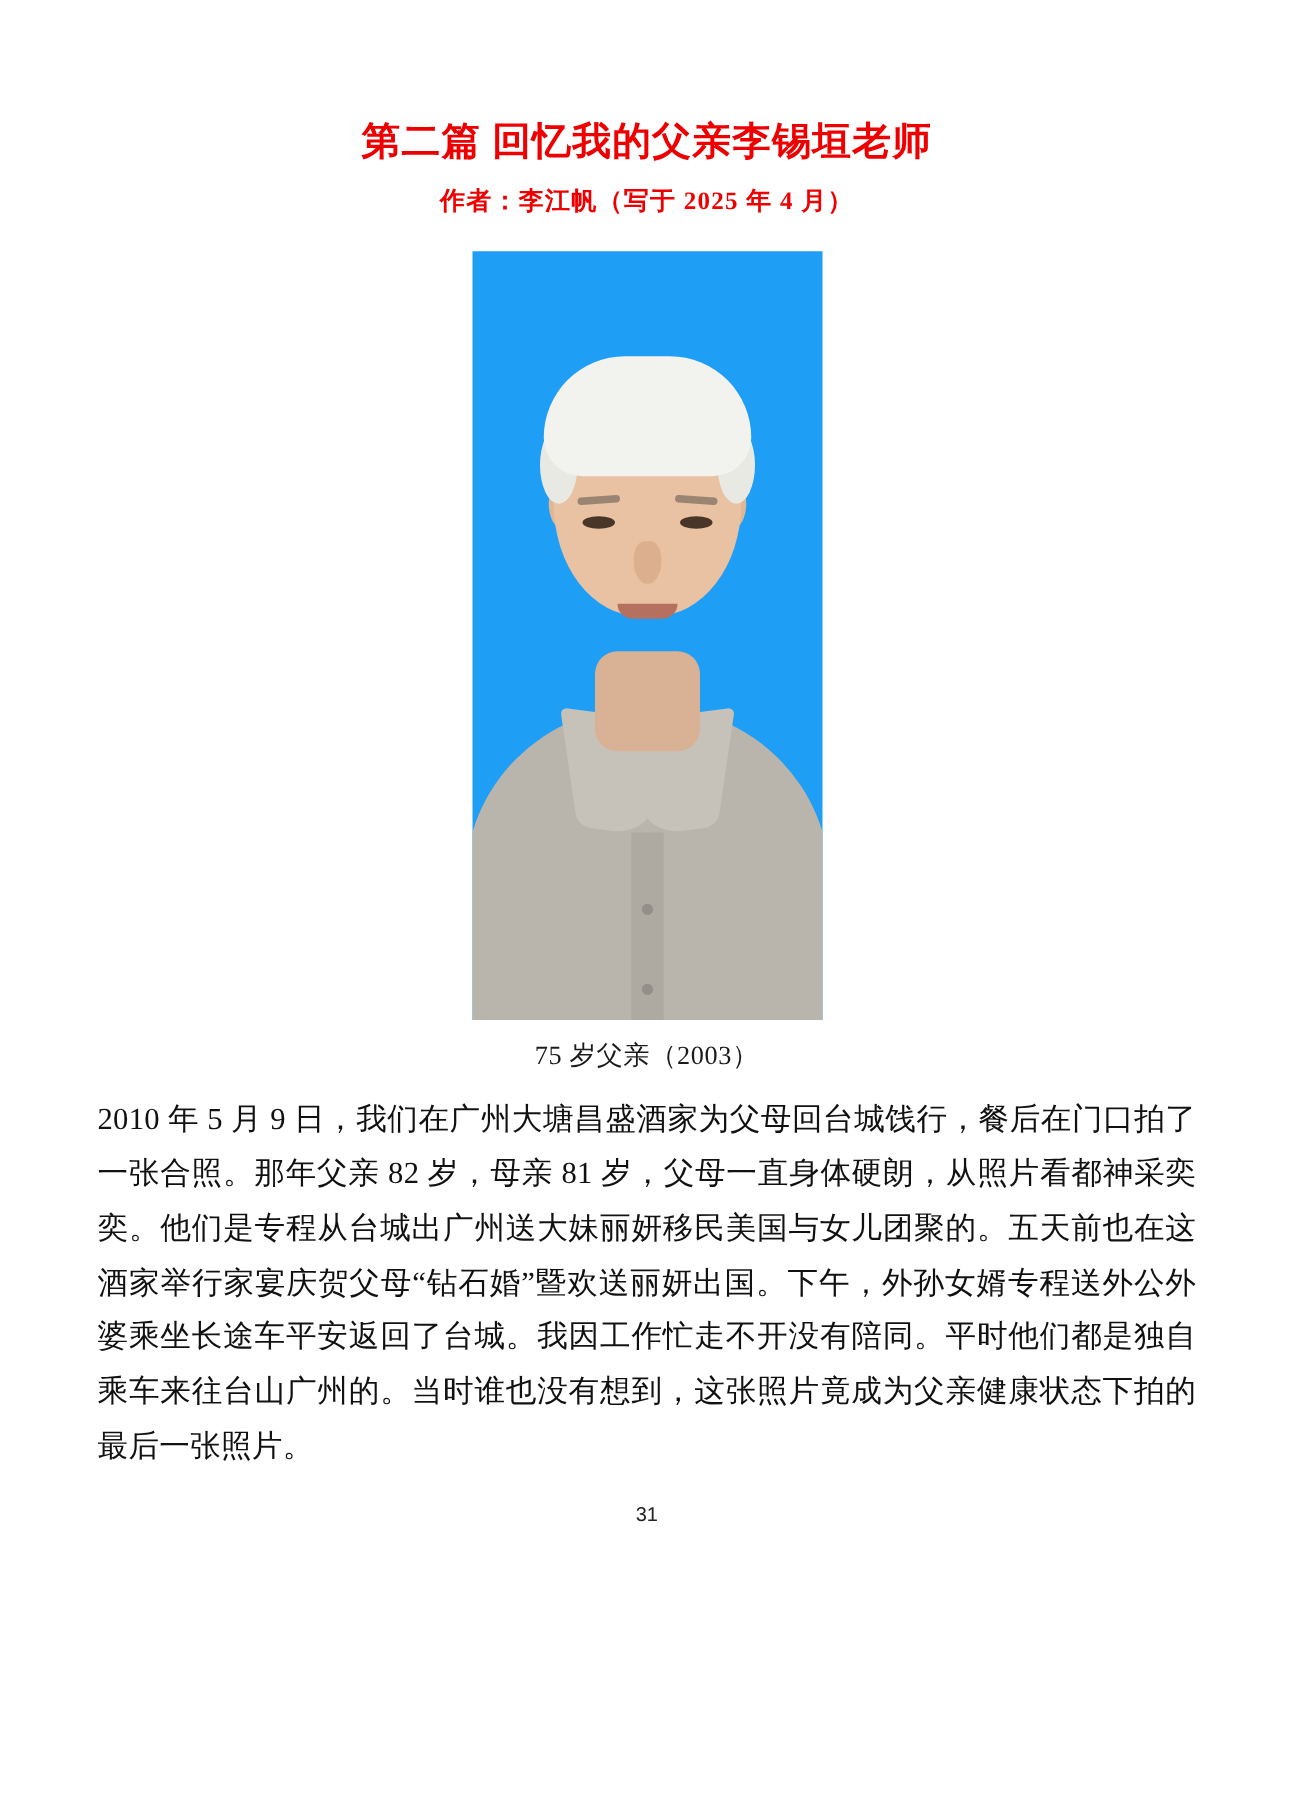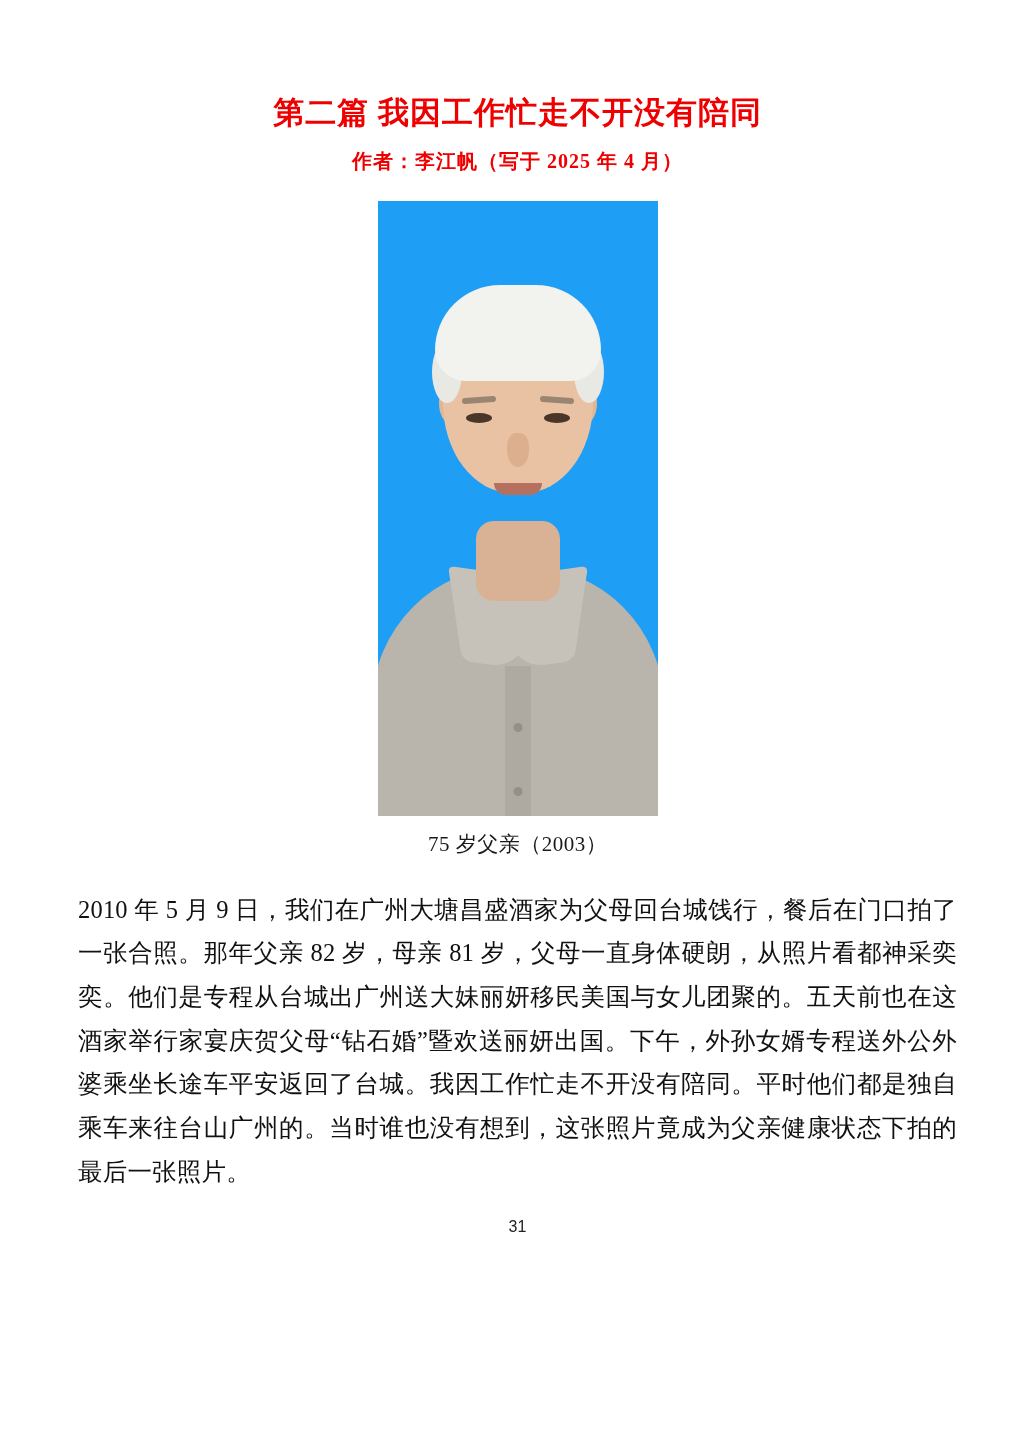--- a/index.html
+++ b/index.html
@@ -53,21 +53,21 @@
     display: block;
   }
   .figure-caption {
     text-align: center;
     font-size: 21px;
     color: #1a1a1a;
     margin-top: 14px;
     letter-spacing: 0.5px;
   }
   .body-text {
-    margin-top: 30px;
+    margin-top: 16px;
     font-size: 24.5px;
     line-height: 1.78;
     color: #111111;
     text-align: justify;
     text-justify: inter-ideograph;
     letter-spacing: 0.2px;
   }
   .page-number {
     text-align: center;
     font-size: 16px;
@@ -213,21 +213,21 @@
     background: #b5705f;
     border-radius: 0 0 24px 24px;
   }
 </style>
 </head>
 <body>
 
 <div class="page">
 
   <div class="title-block">
-    <h1 class="doc-title">第二篇  我因工作忙走不开没有陪同</h1>
+    <h1 class="doc-title">第二篇  回忆我的父亲李锡垣老师</h1>
     <h2 class="doc-subtitle">作者：李江帆（写于 2025 年 4 月）</h2>
   </div>
 
   <div class="figure">
     <div class="photo">
       <div class="ph-shoulders"></div>
       <div class="ph-placket"></div>
       <div class="ph-button b1"></div>
       <div class="ph-button b2"></div>
       <div class="ph-collar-l"></div>

